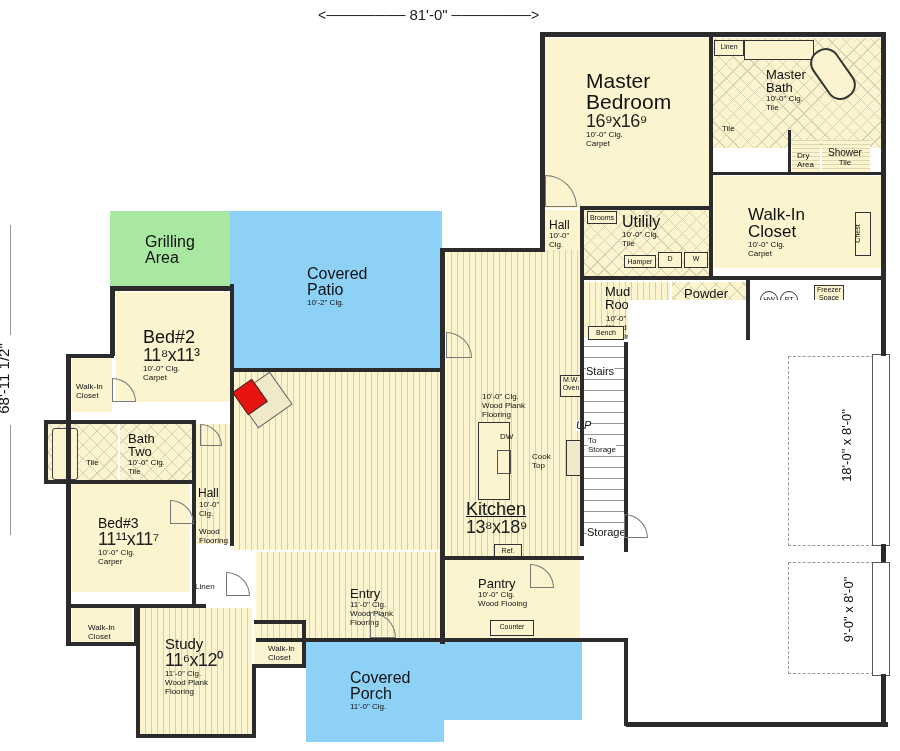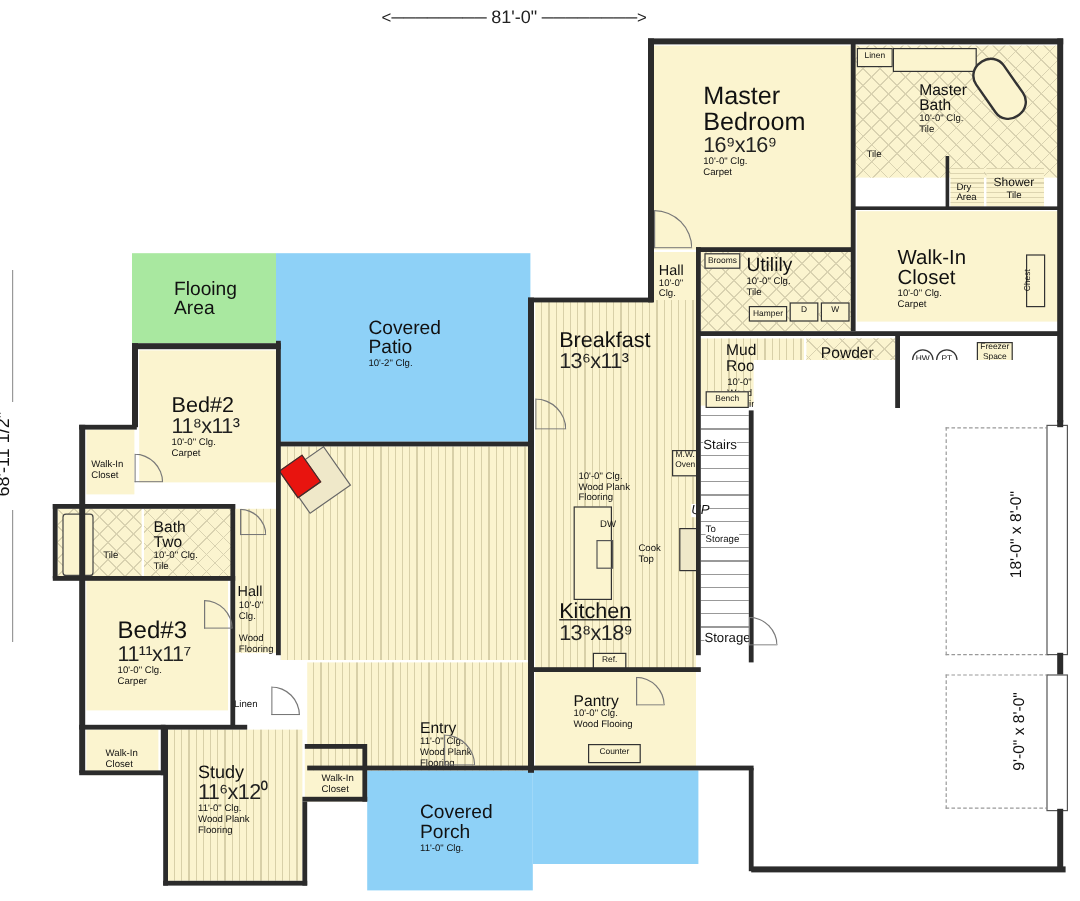--- a/index.html
+++ b/index.html
@@ -39,21 +39,21 @@
     <span>────────&gt;</span>
   </div>
   <div style="position:absolute;left:6px;top:225px;width:20px;height:310px;">
     <div style="position:absolute;left:4px;top:0;width:1px;height:110px;background:#999;"></div>
     <div class="vtext" style="left:-38px;top:145px;font-size:15px;">68'-11 1/2"</div>
     <div style="position:absolute;left:4px;top:200px;width:1px;height:110px;background:#999;"></div>
   </div>
 
   <div class="grill" style="left:110px;top:211px;width:120px;height:75px;"></div>
   <div class="label name-md" style="left:145px;top:234px;">
-    <div>Flooing</div>
+    <div>Grilling</div>
     <div>Area</div>
   </div>
 
   <div class="patio" style="left:230px;top:211px;width:212px;height:157px;"></div>
   <div class="label name-md" style="left:307px;top:266px;">
     <div>Covered</div>
     <div>Patio</div>
     <div class="note">10'-2" Clg.</div>
   </div>
 
@@ -139,24 +139,20 @@
     <div class="note">10'-0" Clg.
 Tile</div>
   </div>
 
   <div class="circle" style="left:760px;top:291px;">HW</div>
   <div class="circle" style="left:780px;top:291px;">PT</div>
   <div class="fixture" style="left:814px;top:285px;width:28px;height:18px;line-height:8px;white-space:pre;">Freezer
 Space</div>
 
   <div class="room wood" style="left:446px;top:250px;width:134px;height:120px;"></div>
-  <div class="label" style="left:466px;top:274px;">
-    <div class="name-md" style="font-size:18px;">Breakfast</div>
-    <div class="dim">13⁶x11³</div>
-  </div>
 
   <div class="room wood" style="left:446px;top:370px;width:134px;height:188px;"></div>
   <div class="label note" style="left:482px;top:392px;">10'-0" Clg.
 Wood Plank
 Flooring</div>
   <div class="fixture" style="left:478px;top:422px;width:30px;height:76px;"></div>
   <div class="label note" style="left:500px;top:432px;">DW</div>
   <div style="position:absolute;left:497px;top:450px;width:12px;height:22px;border:1px solid #555;"></div>
   <div class="fixture" style="left:560px;top:375px;width:20px;height:20px;line-height:8px;white-space:pre;">M.W.
 Oven</div>
@@ -211,21 +207,21 @@
     <div class="name-sm" style="font-size:12px;">Hall</div>
   </div>
   <div class="label note" style="left:199px;top:500px;">10'-0"
 Clg.
 
 Wood
 Flooring</div>
 
   <div class="room" style="left:72px;top:482px;width:118px;height:110px;"></div>
   <div class="label" style="left:98px;top:516px;">
-    <div class="name-lg" style="font-size:20px;">Bed#3</div>
+    <div class="name-lg" style="font-size:14px;">Bed#3</div>
     <div class="dim">11¹¹x11⁷</div>
     <div class="note">10'-0" Clg.
 Carper</div>
   </div>
   <div class="label note" style="left:195px;top:582px;">Linen</div>
 
   <div class="room" style="left:72px;top:608px;width:60px;height:38px;"></div>
   <div class="label note" style="left:88px;top:623px;">Walk-In
 Closet</div>
 
@@ -239,21 +235,21 @@
   </div>
   <div class="room" style="left:254px;top:624px;width:50px;height:44px;"></div>
   <div class="label note" style="left:268px;top:644px;">Walk-In
 Closet</div>
 
   <div class="room wood" style="left:234px;top:372px;width:210px;height:178px;"></div>
   <div class="hearth" style="left:243px;top:380px;"></div>
   <div class="fireplace" style="left:238px;top:383px;"></div>
 
   <div class="room wood" style="left:256px;top:552px;width:188px;height:90px;"></div>
-  <div class="label" style="left:350px;top:600px;">
+  <div class="label" style="left:350px;top:587px;">
     <div class="name-sm" style="font-size:13px;">Entry</div>
     <div class="note">11'-0" Clg.
 Wood Plank
 Flooring</div>
   </div>
 
   <div class="garage" style="left:628px;top:300px;width:244px;height:424px;"></div>
   <div class="dashed" style="left:788px;top:356px;width:84px;height:188px;"></div>
   <div class="dashed" style="left:788px;top:562px;width:84px;height:110px;"></div>
 

